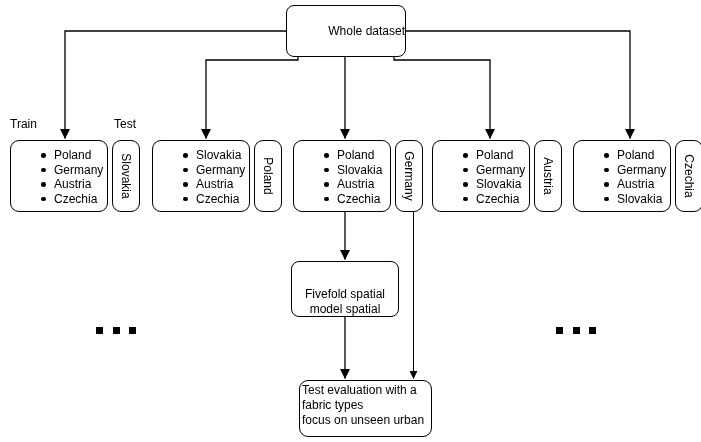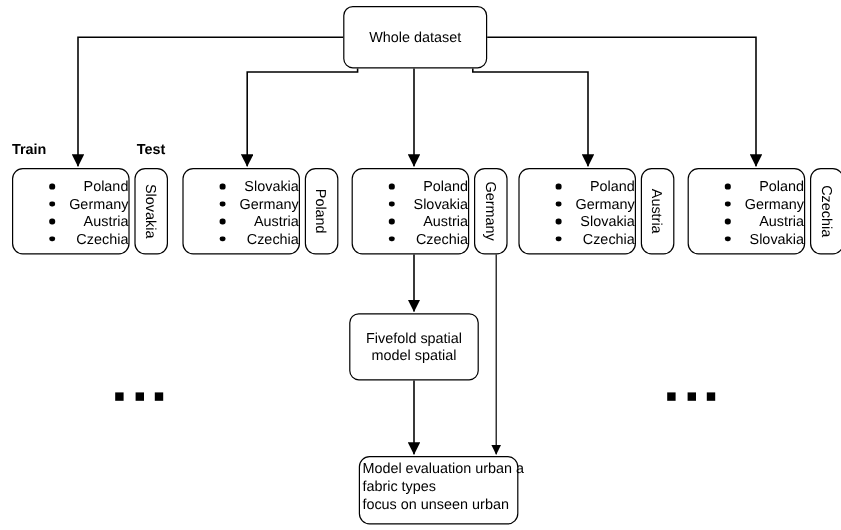--- a/index.html
+++ b/index.html
@@ -13,32 +13,32 @@
     font-size: 12px;
   }
   #wires { position:absolute; left:0; top:0; width:701px; height:442px; pointer-events:none; }
 
   .rbox {
     position:absolute;
     border:1.3px solid #000;
     border-radius:9px;
     background:#fff;
   }
-  .center-txt { display:flex; align-items:center; justify-content:center; text-align:center; }
+  .center-txt { display:flex; align-items:center; justify-content:flex-end; text-align:center; }
 
   
   #root-box { left:286px; top:5px; width:120px; height:52px; border-radius:8px; }
 
   
-  .col-label { position:absolute; top:117px; line-height:14px;font-weight:bold; }
+  .col-label { position:absolute; top:117px; line-height:14px; }
   #train-label { left:10px; }
   #test-label  { left:114px;text-align:center; }
 
   
-  .fold { position:absolute; top:140px; width:130px; height:72px;text-align:right; }
+  .fold { position:absolute; top:140px; width:130px; height:72px; }
   .main-box { position:absolute; left:0; top:0; width:98px; height:72px; border:1.3px solid #000; border-radius:9px; background:#fff; }
   .test-box { position:absolute; left:102px; top:0; width:28px; height:72px; border:1.3px solid #000; border-radius:9px; background:#fff;
               display:flex; align-items:center; justify-content:center; }
   .test-box .vert { transform:rotate(90deg); white-space:nowrap; }
 
   .train-list { list-style:none; margin:7px 0 0 0; padding:0 0 0 43px; }
   .train-list li { position:relative; line-height:14.5px; white-space:nowrap; }
   .train-list li::before {
     content:""; position:absolute; left:-13px; top:5px;
     width:4.5px; height:4.5px; border-radius:50%; background:#000;
@@ -167,18 +167,18 @@
     <span class="dot"></span>
     <span class="dot"></span>
   </div>
 
   <div id="validation-box" class="rbox center-txt">
     <div class="txt-line">Fivefold spatial</div>
     <div class="txt-line">model spatial</div>
   </div>
 
   <div id="evaluation-box" class="rbox">
-    <div class="txt-line">Model evaluation urban a</div>
+    <div class="txt-line">Test evaluation with a</div>
     <div class="txt-line">fabric types</div>
     <div class="txt-line">focus on unseen urban</div>
   </div>
 
 </div>
 
 </body></html>

